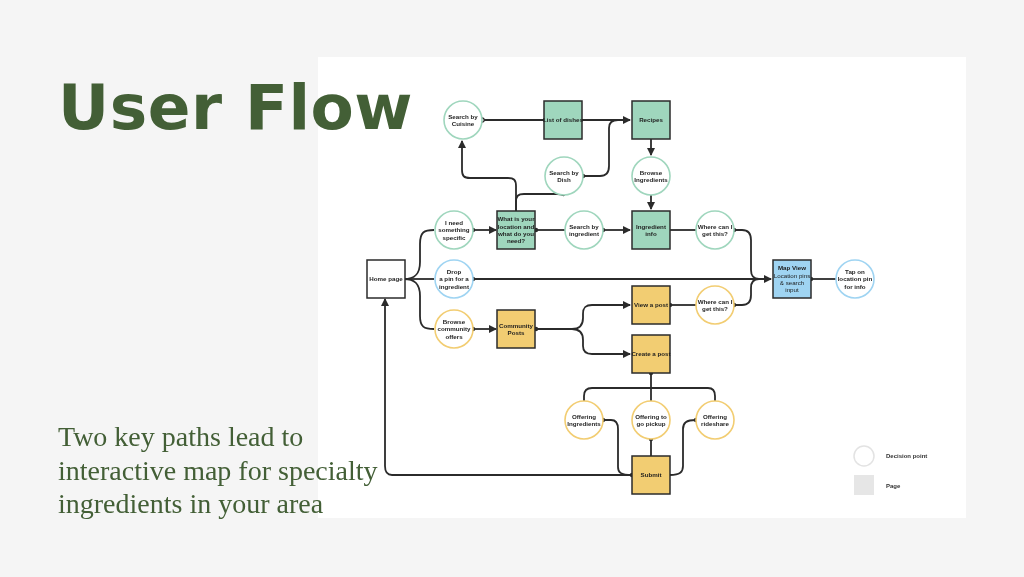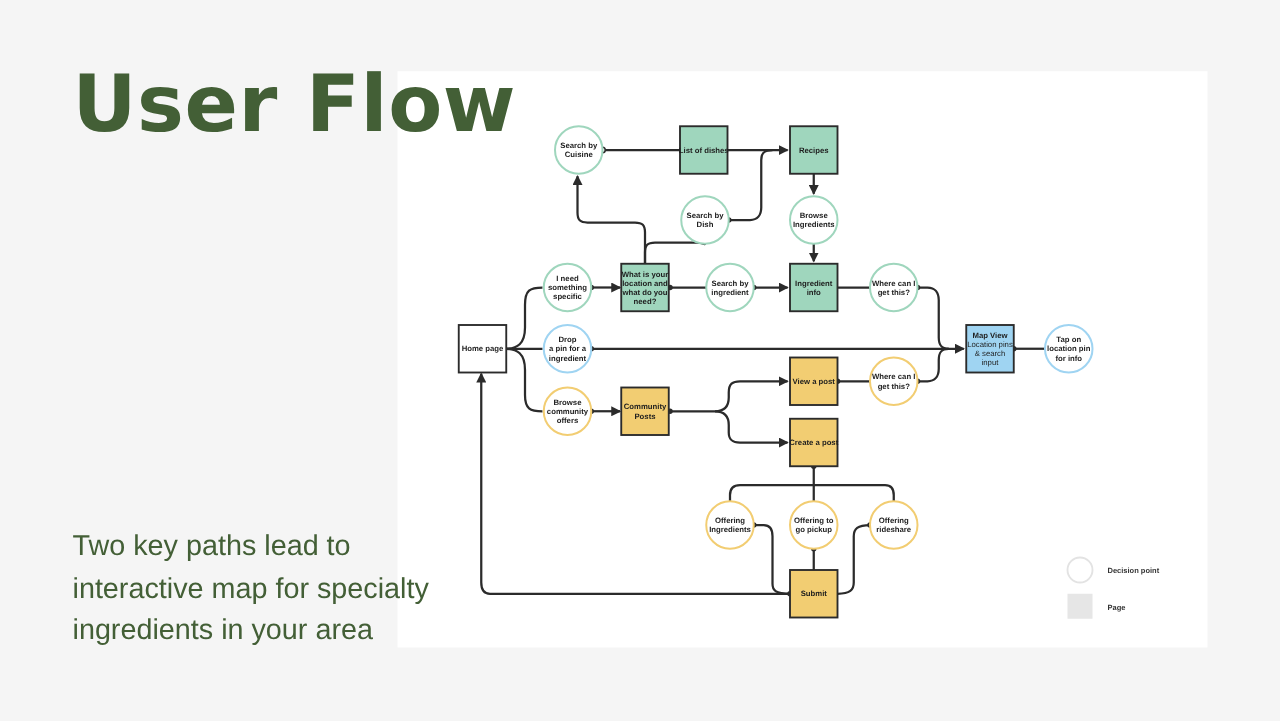--- a/index.html
+++ b/index.html
@@ -1,22 +1,22 @@
 <!DOCTYPE html>
 <html><head>
 <meta charset="utf-8">
 <style>
   html, body { margin:0; padding:0; }
   body { width:1024px; height:577px; background:#f5f5f5; position:relative; overflow:hidden;
          font-family:"DejaVu Sans", sans-serif; }
   .panel { position:absolute; left:318px; top:57px; width:648px; height:461px; background:#ffffff; }
-  .title { position:absolute; left:58px; top:44px; font-family:"DejaVu Sans", sans-serif; font-weight:bold;
+  .title { position:absolute; left:58px; top:68px; font-family:"DejaVu Sans", sans-serif; font-weight:bold;
            font-size:63px; color:#435f36; letter-spacing:0.5px; line-height:80px; white-space:nowrap; z-index:3; }
-  .subtitle { position:absolute; left:58px; top:420px; width:320px; font-family:Liberation Sans, sans-serif;
-              font-size:23px; line-height:33.5px; color:#435f36; z-index:3; }
+  .subtitle { position:absolute; left:58px; top:420px; width:320px; font-family:Liberation Serif, serif;
+              font-size:28px; line-height:33.5px; color:#435f36; z-index:3; }
   svg.flow { position:absolute; left:0; top:0; z-index:2; }
   .lbl { font-family:"Liberation Sans", sans-serif; font-size:6.2px; font-weight:bold; fill:#1e1e1e; }
   .lbl-normal { font-weight:normal; }
   .edge { fill:none; stroke:#2b2b2b; stroke-width:1.8; }
   .legend-lbl { font-family:"Liberation Sans", sans-serif; font-size:6px; font-weight:bold; fill:#333; }
 </style>
 </head>
 <body>
 
 <div class="panel"></div>

